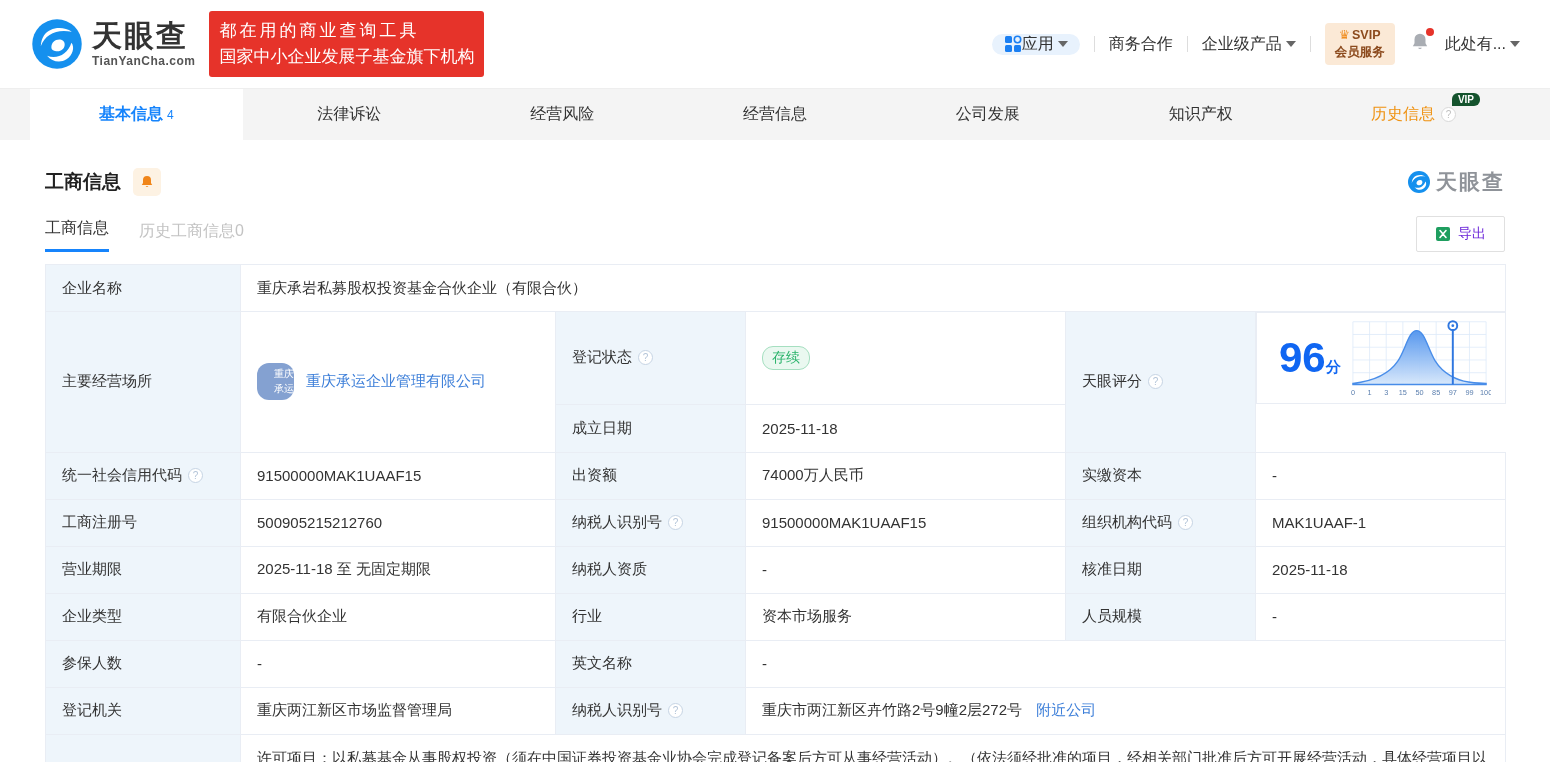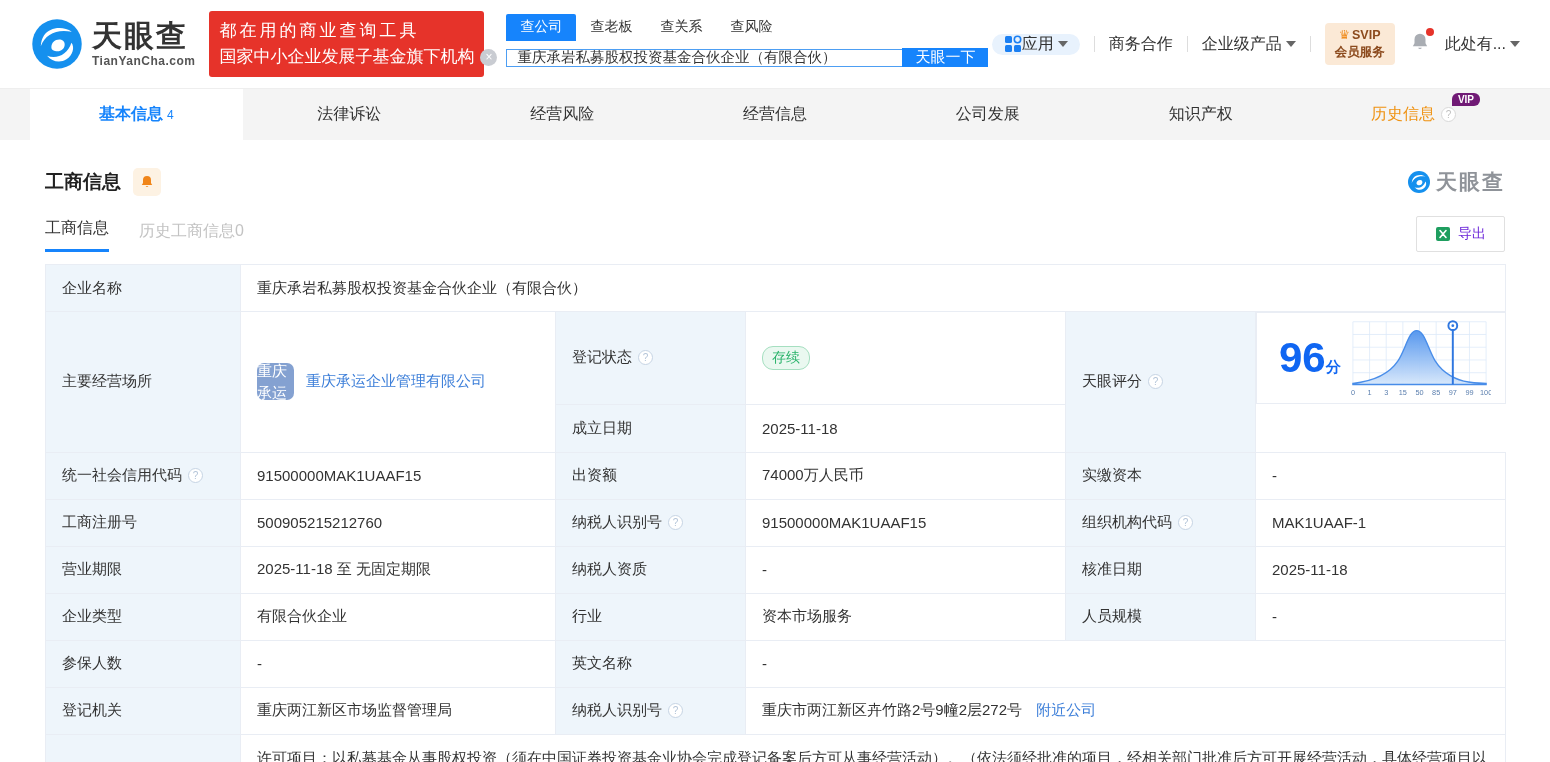--- a/index.html
+++ b/index.html
@@ -37,21 +37,21 @@
   .svip .crown { color:#f08c1e; margin-right:2px; }
   .bell-wrap { position:relative; cursor:pointer; }
   .red-dot { position:absolute; top:-3px; right:-3px; width:8px; height:8px; border-radius:50%; background:#e6332a; }
 
   
   .tabbar { height:52px; background:#f4f4f4; display:flex; padding:0 30px; border-top:1px solid #eee; }
   .tab { flex:1; display:flex; align-items:center; justify-content:center; font-size:16px; color:#333; cursor:pointer; position:relative; }
   .tab.active { background:#fff; color:#1684fc; font-weight:bold; }
   .tab .count { font-size:12px; margin-left:4px; font-weight:normal; color:#1684fc; }
   .tab.vip-tab { color:#ef9212; }
-  .vip-badge { position:absolute; top:4px; right:40px; background:#701a75; color:#fff; font-size:10px; font-weight:bold;
+  .vip-badge { position:absolute; top:4px; right:40px; background:#14532d; color:#fff; font-size:10px; font-weight:bold;
     padding:1px 6px; border-radius:6px 6px 6px 0; }
   .help { display:inline-block; width:15px; height:15px; border:1px solid #c6d4e4; border-radius:50%;
     color:#b3c4d8; font-size:10px; line-height:14px; text-align:center; margin-left:6px; vertical-align:1px; background:#fff; }
   .tab .help { border-color:#d9d9d9; color:#c0c0c0; }
 
   
   .content { padding:0 45px; }
   .sec-head { display:flex; align-items:center; margin-top:28px; }
   .sec-title { font-size:19px; font-weight:bold; color:#222; }
   .sec-bell { margin-left:12px; width:28px; height:28px; background:#fdf2e3; border-radius:5px;
@@ -65,22 +65,22 @@
     border-radius:2px; padding:8px 18px; font-size:14px; color:#6d28d9; cursor:pointer; font-family:inherit; }
 
   
   table.info { width:1460px; border-collapse:collapse; margin-top:12px; table-layout:fixed; }
   .info td { border:1px solid #e9edf4; font-size:15px; padding:8px 16px; vertical-align:middle; color:#333; }
   .info td.lbl { background:#eef5fb; }
   .info tr.r { height:47px; }
   .info tr.half { height:48px; }
   a.lnk { color:#3d7fd9; text-decoration:none; cursor:pointer; }
   .partner-cell { display:flex; align-items:center; gap:12px; }
-  .partner-badge { width:37px; height:37px; background:#84a1d1; border-radius:7px; color:#fff; font-size:15px;
-    line-height:1.45; text-align:left; display:flex; flex-direction:column; justify-content:center; cursor:pointer; }
+  .partner-badge { width:37px; height:37px; background:#84a1d1; border-radius:12px; color:#fff; font-size:10px;
+    line-height:1.45; text-align:right; display:flex; flex-direction:column; justify-content:center; cursor:pointer; }
   .status-badge { display:inline-block; border:1px solid #a5dfc0; background:#eaf8f0; color:#2bb36b;
     font-size:14px; padding:2px 9px; border-radius:11px; }
   .score-cell { display:flex; align-items:center; justify-content:space-between; padding:4px 14px 4px 22px !important; }
   .score-num { color:#1066f2; font-weight:bold; font-size:42px; line-height:1; }
   .score-unit { color:#1066f2; font-size:15px; font-weight:bold; }
   .scope-val { line-height:1.95; }
   .addr-cell .lnk { margin-left:10px; }
 </style>
 </head>
 <body>
@@ -97,33 +97,20 @@
       <div class="brand">天眼查</div>
       <div class="domain">TianYanCha.com</div>
     </div>
   </div>
 
   <div class="promo">
     <div class="l1">都在用的商业查询工具</div>
     <div>国家中小企业发展子基金旗下机构</div>
   </div>
 
-  <div class="search-wrap">
-    <div class="search-tabs">
-      <div class="search-tab active">查公司</div>
-      <div class="search-tab">查老板</div>
-      <div class="search-tab">查关系</div>
-      <div class="search-tab">查风险</div>
-    </div>
-    <div class="search-bar search-bar-row">
-      <input class="search-input" value="重庆承岩私募股权投资基金合伙企业（有限合伙）" style="">
-      <span class="clear-icon">×</span>
-      <button class="search-btn">天眼一下</button>
-    </div>
-  </div>
 
   <div class="hnav">
     <div class="apps-btn">
       <svg width="18" height="18" viewBox="0 0 18 18">
         <rect x="1" y="1" width="7" height="7" rx="1.5" fill="#1b7ff2"></rect>
         <circle cx="13.5" cy="4.5" r="3.2" fill="none" stroke="#1b7ff2" stroke-width="1.6"></circle>
         <rect x="1" y="10" width="7" height="7" rx="1.5" fill="#1b7ff2"></rect>
         <rect x="10" y="10" width="7" height="7" rx="1.5" fill="#1b7ff2"></rect>
       </svg>
       <span>应用</span>

